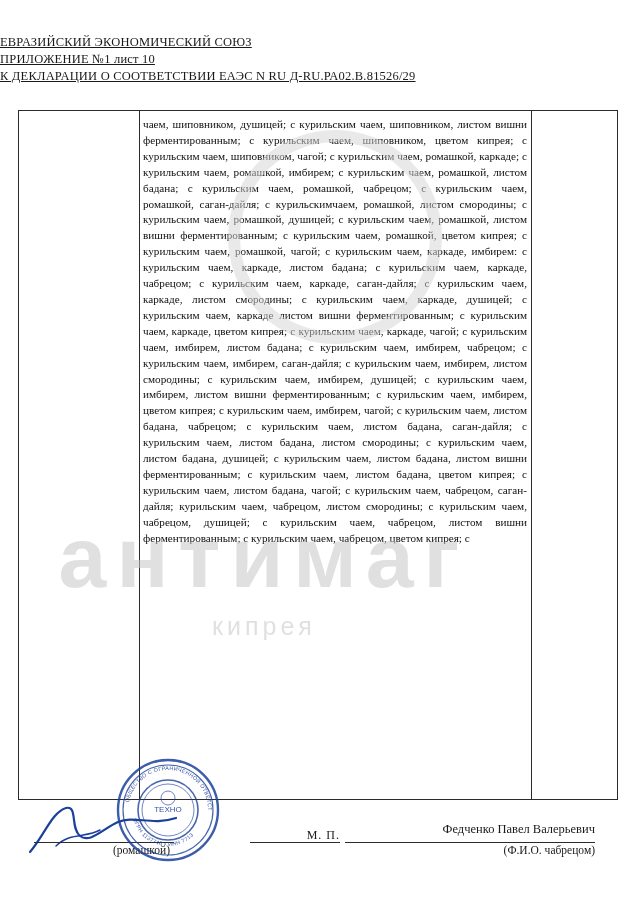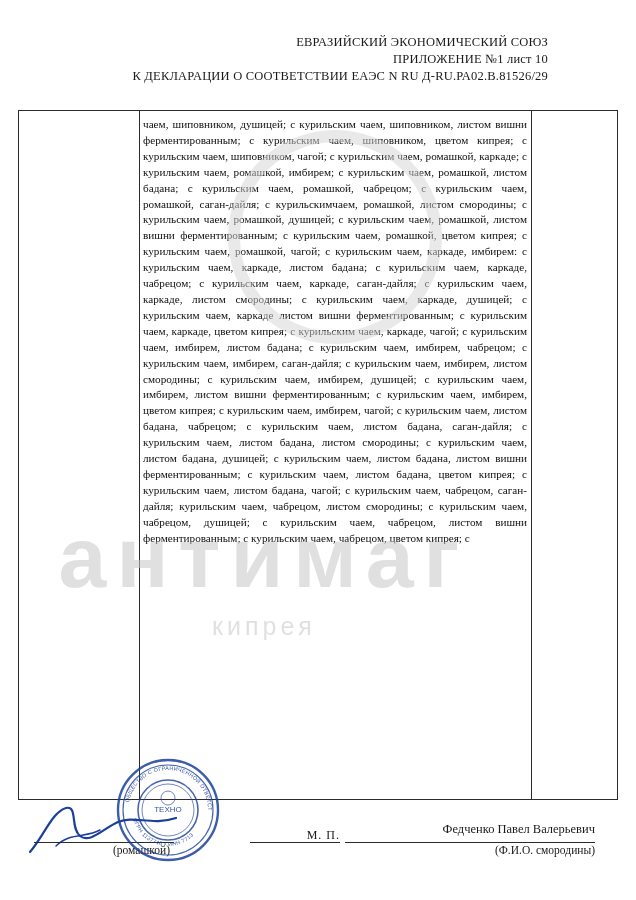--- a/index.html
+++ b/index.html
@@ -15,22 +15,23 @@
     font-family: "Liberation Serif", serif;
     color: #1a1a1a;
   }
 
   
   .header {
     position: absolute;
     top: 34px;
     left: 0;
     width: 548px;
-    text-align: right;
+    text-align: left;
     line-height: 1.35;
+    text-decoration: underline;
   }
   .header .line {
     font-size: 12.5px;
     letter-spacing: 0.2px;
     white-space: nowrap;
   }
   .header .line1 { font-variant: normal; }
 
   
   .watermark {
@@ -180,21 +181,21 @@
     <path d="M30 44 C 44 30, 60 36, 74 28" fill="none" stroke="#1b3f9c" stroke-width="1.5" stroke-linecap="round"></path>
   </svg>
 
   <div class="sig-line l-left"></div>
   <div class="sig-line l-mid"></div>
   <div class="sig-line l-right"></div>
 
   <div class="sig-caption cap-signature">(ромашкой)</div>
   <div class="sig-caption cap-mp">М. П.</div>
   <div class="sig-caption cap-name">Федченко Павел Валерьевич</div>
-  <div class="sig-caption cap-applicant">(Ф.И.О. смородины)</div>
+  <div class="sig-caption cap-applicant">(Ф.И.О. чабрецом)</div>
 </div>
 
 <svg class="stamp" viewBox="0 0 104 104">
   <defs>
     <path id="arcTop" d="M 12,52 A 40,40 0 0 1 92,52"></path>
     <path id="arcBottom" d="M 16,52 A 36,36 0 0 0 88,52"></path>
   </defs>
   <circle cx="52" cy="52" r="50" fill="none" stroke="#1b3f9c" stroke-width="2.4" opacity="0.85"></circle>
   <circle cx="52" cy="52" r="45" fill="none" stroke="#1b3f9c" stroke-width="1.2" opacity="0.8"></circle>
   <circle cx="52" cy="52" r="30" fill="none" stroke="#1b3f9c" stroke-width="1.6" opacity="0.8"></circle>

